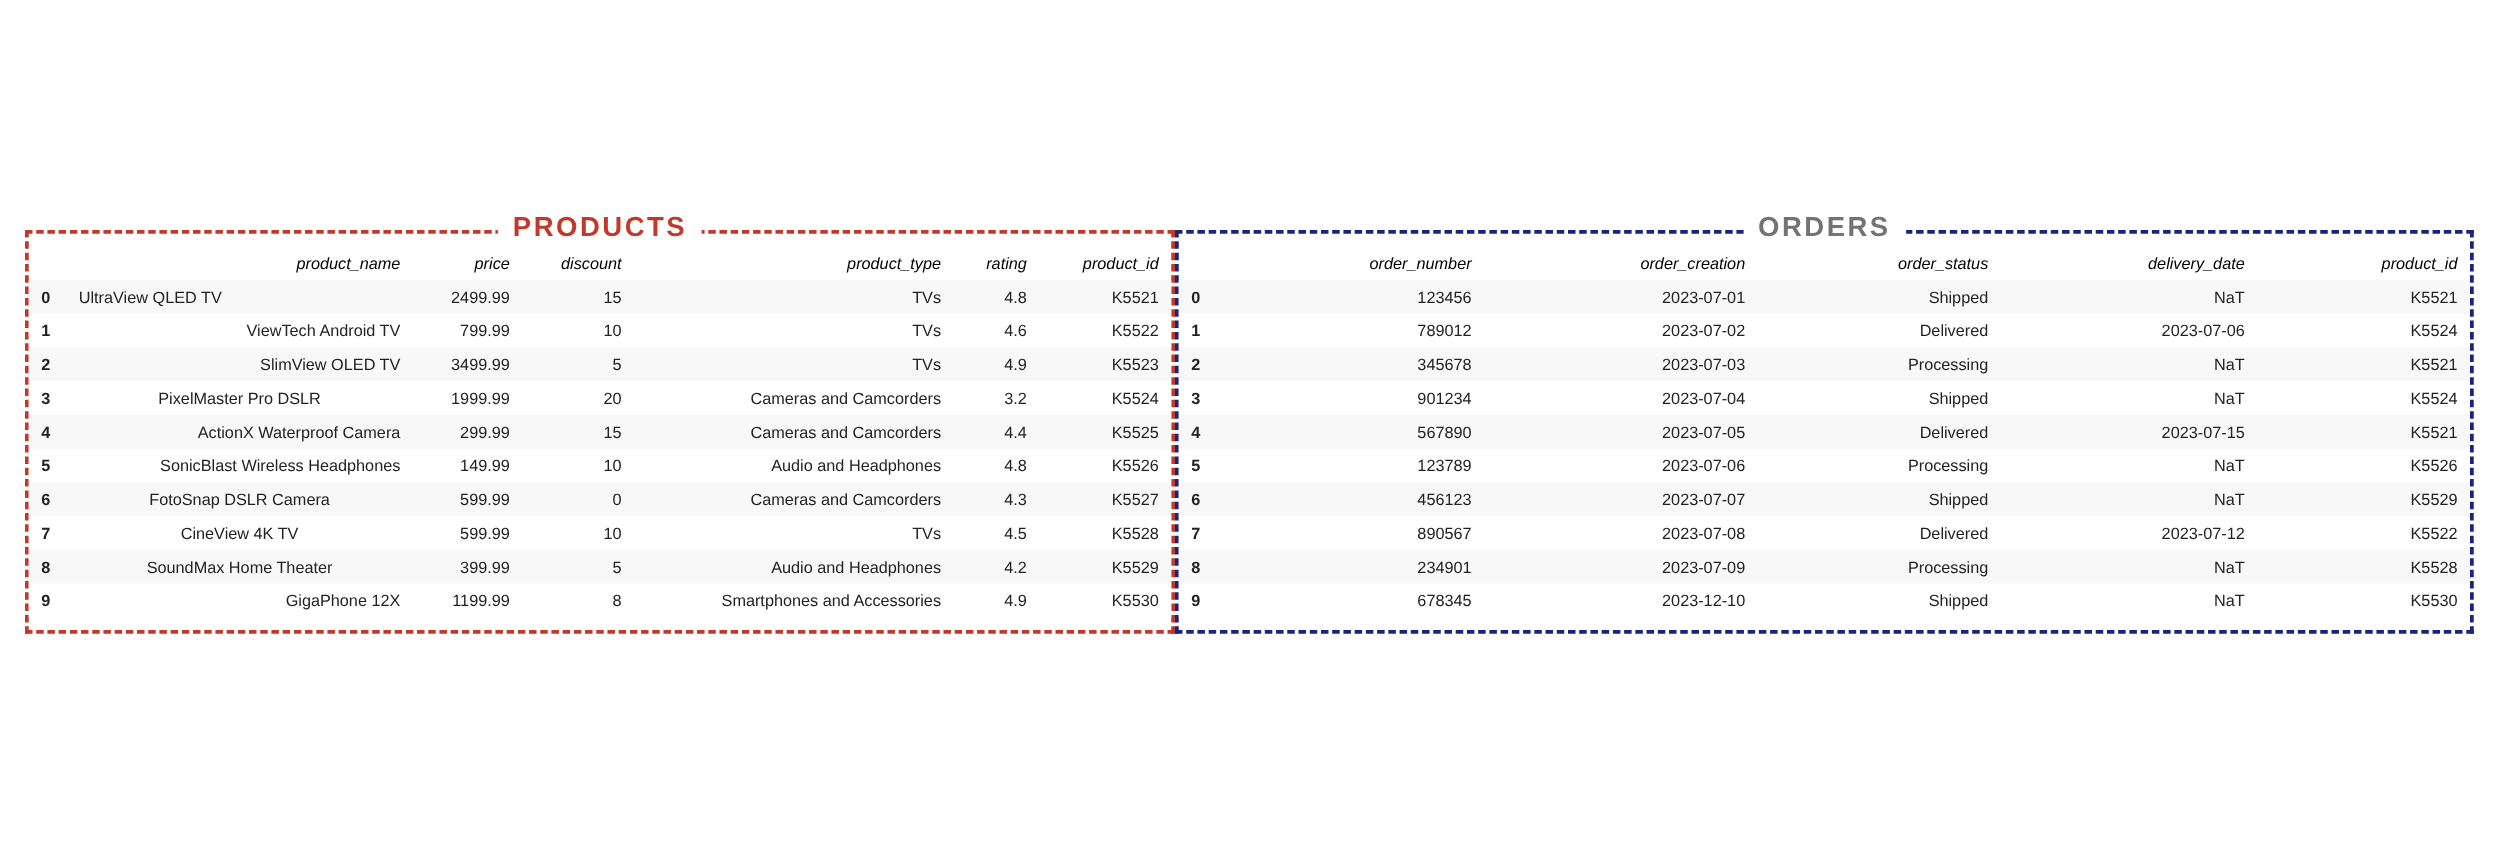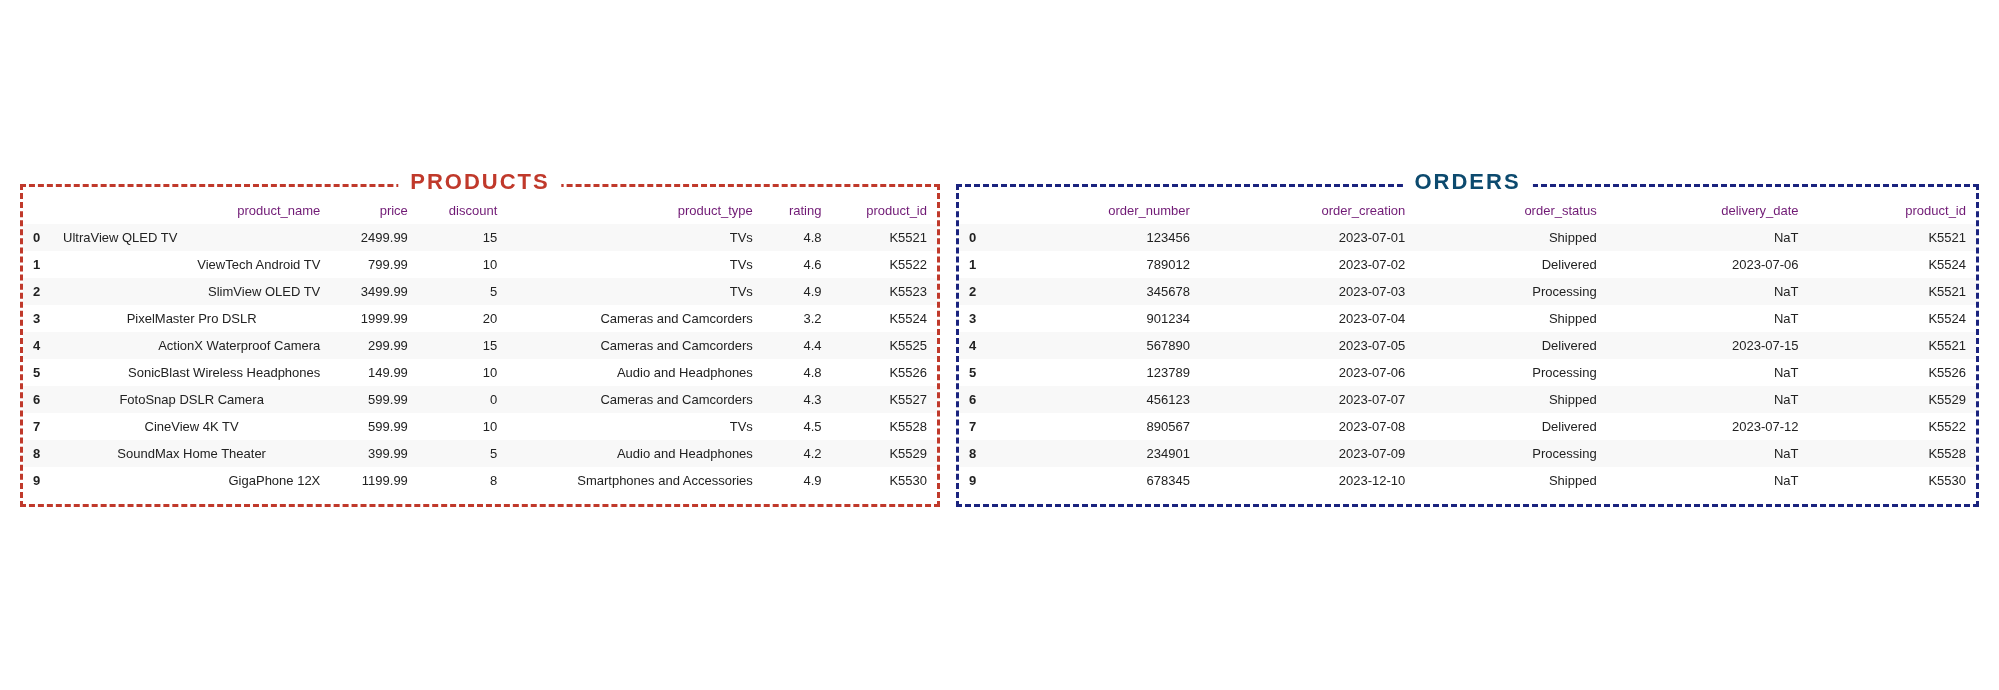--- a/index.html
+++ b/index.html
@@ -8,21 +8,21 @@
       font-family: Arial, sans-serif;
       font-size: 13px;
       display: flex;
       justify-content: center;
       align-items: center;
       min-height: 100vh;
       padding: 20px;
     }
     .page-wrapper {
       display: flex;
-      gap: 16px;
+      gap: 0;
       width: 1960px;
       max-width: 100%;
     }
     .panel {
       border: 3px dashed;
       padding: 10px 0 10px 0;
       position: relative;
     }
     .panel-products {
       border-color: #c0392b;
@@ -38,32 +38,33 @@
       top: -18px;
       left: 50%;
       transform: translateX(-50%);
       background: #fff;
       padding: 0 12px;
       font-weight: bold;
       font-size: 22px;
       letter-spacing: 2px;
     }
     .panel-products .panel-title { color: #c0392b; }
-    .panel-orders .panel-title { color: #0c4a6e; }
+    .panel-orders .panel-title { color: #737373; }
 
     table {
       width: 100%;
       border-collapse: collapse;
     }
     th {
       font-weight: normal;
-      color: #701a75;
+      color: #000000;
       padding: 6px 10px;
       text-align: right;
       font-size: 13px;
+      font-style: italic;
     }
     td {
       padding: 6px 10px;
       text-align: right;
       font-size: 13px;
       color: #222;
     }
     tr:nth-child(odd) td { background: #f8f8f8; }
     tr:nth-child(even) td { background: #fff; }
     .row-index { font-weight: bold; text-align: left; }

